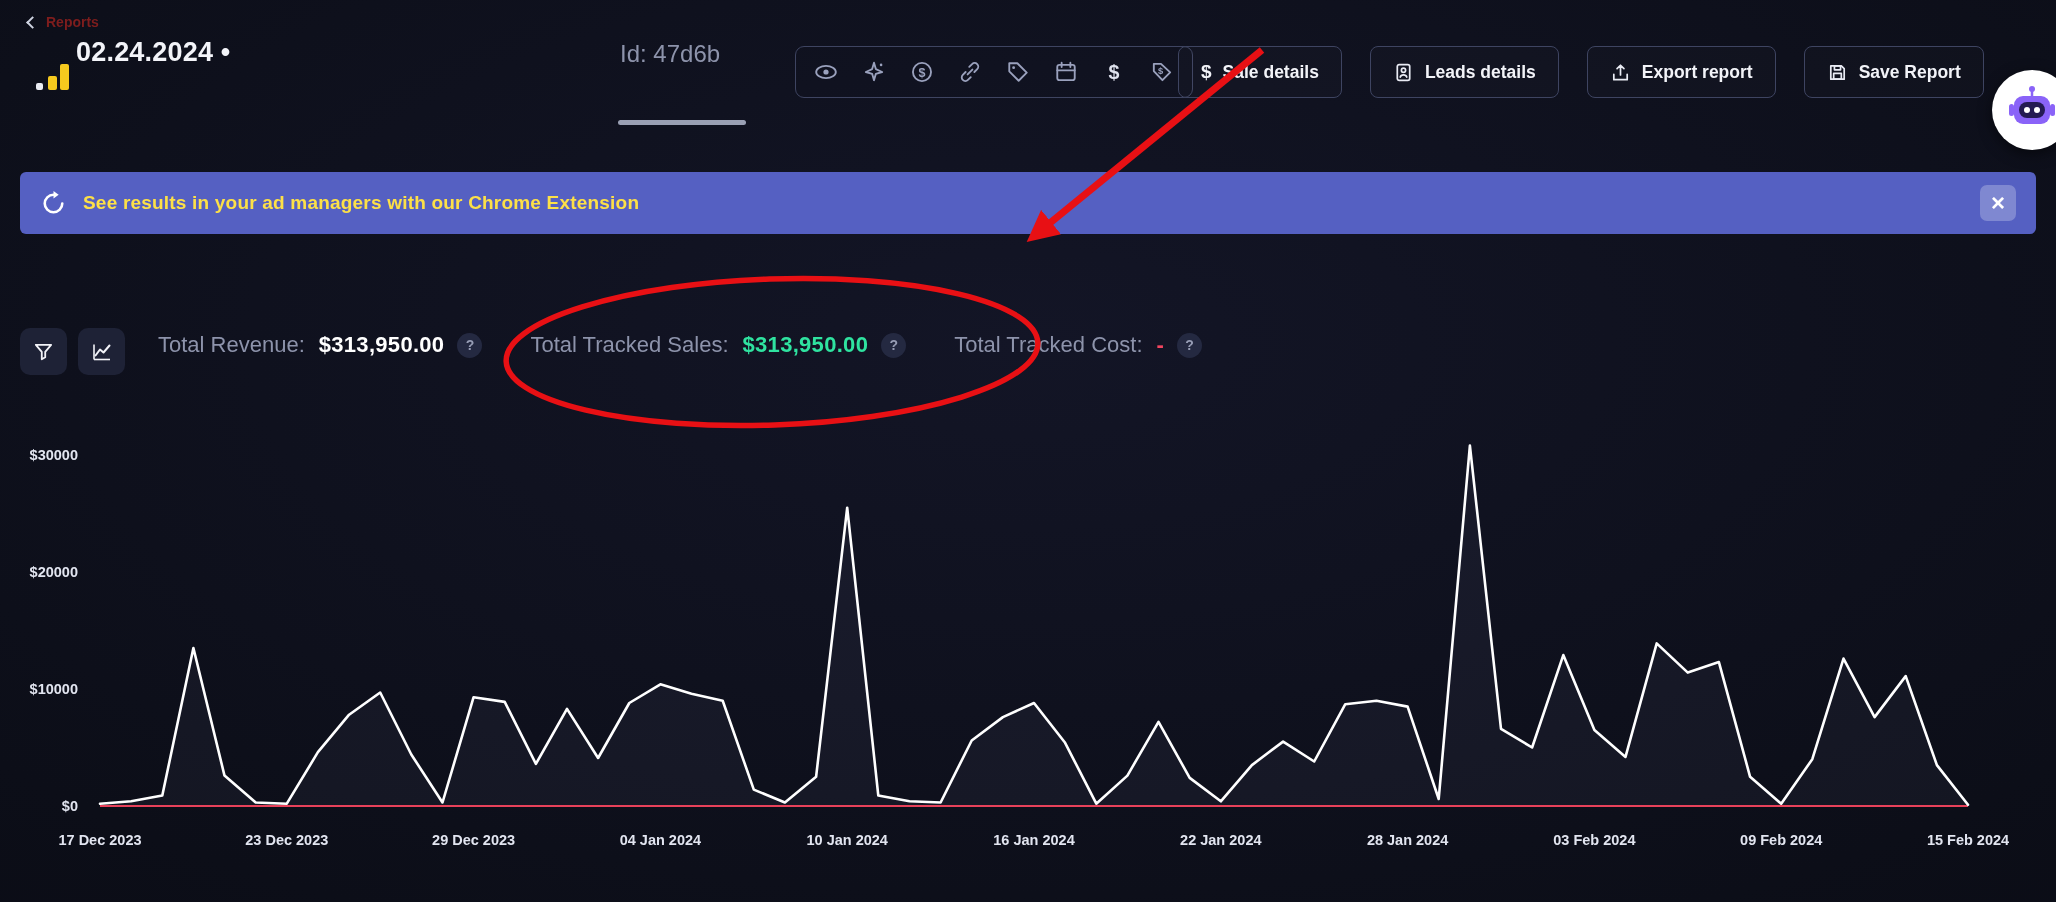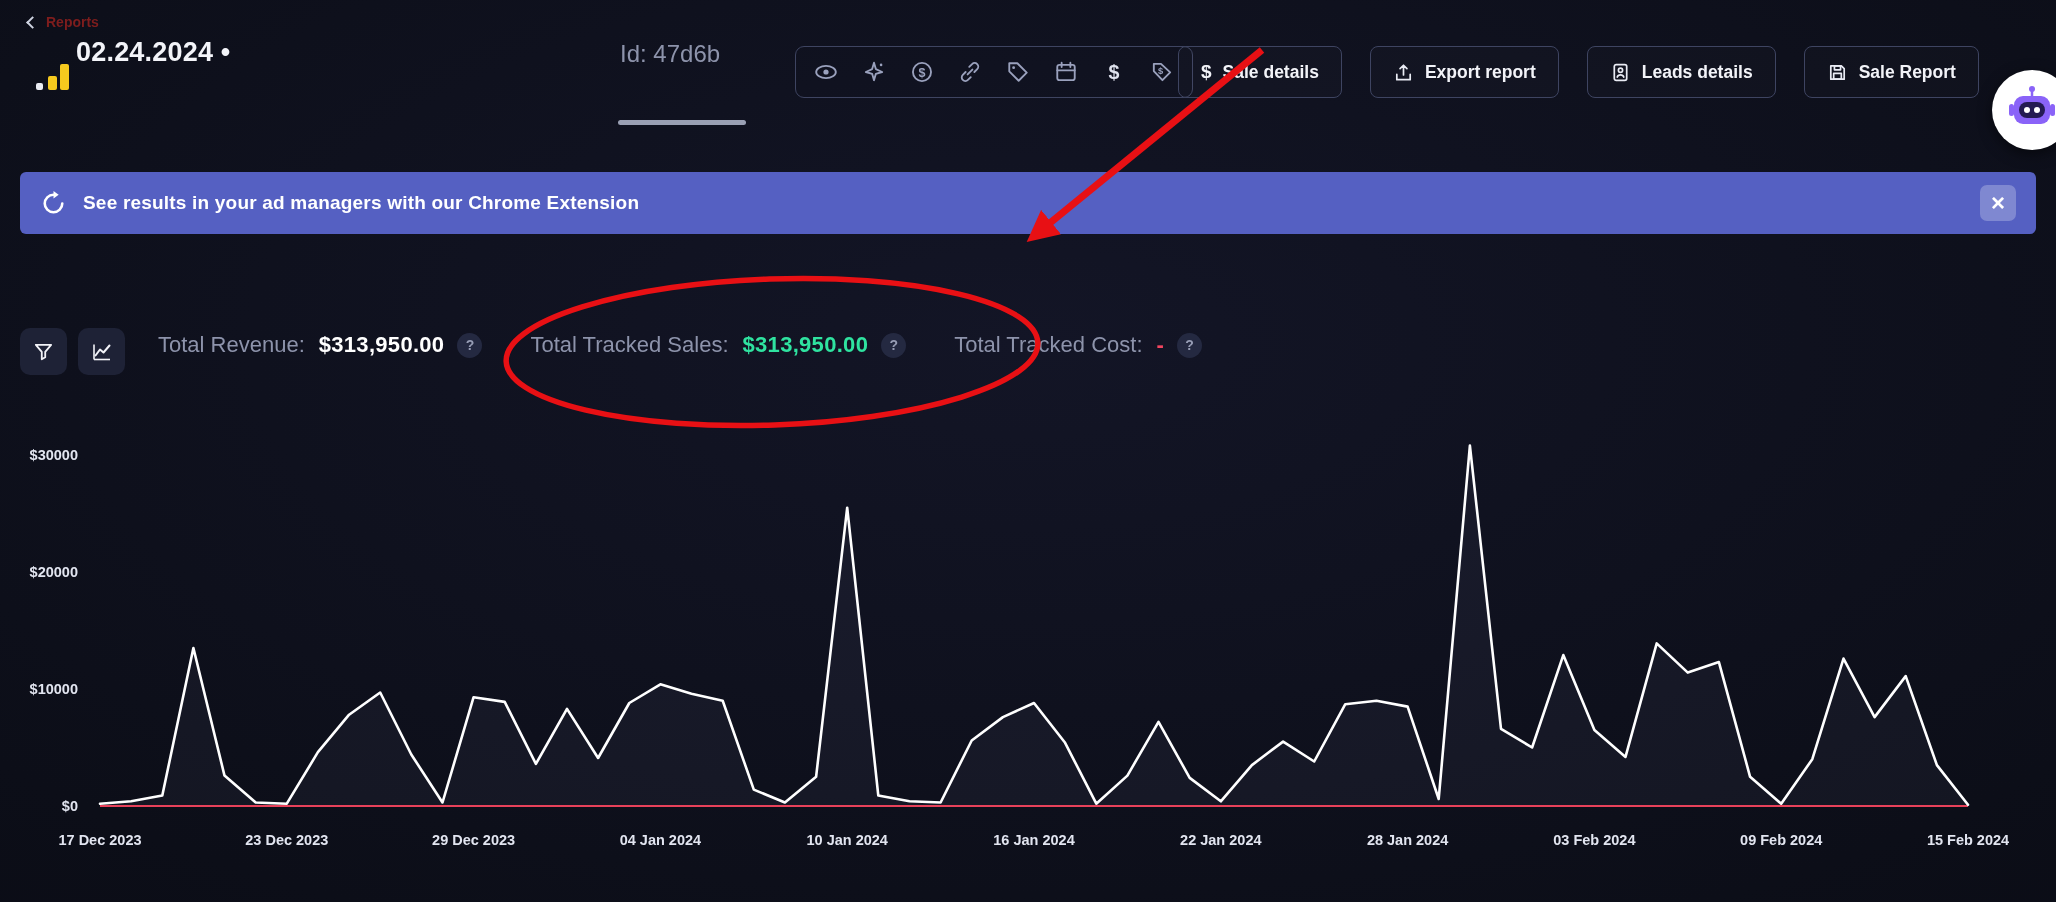--- a/index.html
+++ b/index.html
@@ -40,21 +40,21 @@
   .btn-stroke { stroke:#e9ebf4; fill:none; stroke-width:1.8; stroke-linecap:round; stroke-linejoin:round; }
   .btn .dollar { font-size:19px; font-weight:700; }
 
   
   .bot { right:-16px; top:70px; width:80px; height:80px; background:#ffffff; border-radius:50%;
     box-shadow:0 4px 14px rgba(0,0,0,.5); display:flex; align-items:center; justify-content:center; cursor:pointer; z-index:60; }
 
   
   .banner { left:20px; top:172px; width:2016px; height:62px; background:var(--banner_bg);
     border-radius:6px; display:flex; align-items:center; padding:0 20px; z-index:5; }
-  .banner-text { font-size:19px; font-weight:700; color:#ffffff; margin-left:16px; letter-spacing:.2px; }
+  .banner-text { font-size:19px; font-weight:700; color:#fde047; margin-left:16px; letter-spacing:.2px; }
   .banner-close { margin-left:auto; width:36px; height:36px; border-radius:7px; background:rgba(255,255,255,.25);
     display:flex; align-items:center; justify-content:center; font-size:24px; font-weight:700; color:#fff; cursor:pointer; }
 
   
   .mini-btn { top:328px; width:47px; height:47px; background:var(--chip_bg); border-radius:10px;
     display:flex; align-items:center; justify-content:center; cursor:pointer; }
   .stats { left:158px; top:332px; display:flex; align-items:center; gap:48px; }
   .stat { display:flex; align-items:center; }
   .stat .lbl { font-size:22px; color:var(--text_muted); margin-right:14px; }
   .stat .val { font-size:22px; font-weight:800; letter-spacing:.3px; }
@@ -143,39 +143,39 @@
     </span>
   </div>
 
   <div class="abs actions">
     <button class="btn">
       <span class="dollar">$</span>
       <span>Sale details</span>
     </button>
     <button class="btn">
       <svg width="21" height="21" viewBox="0 0 22 22">
-          <path class="btn-stroke" d="M11 13.5 V3.5 M7.4 7 L11 3.4 L14.6 7 M4 13 v5.5 h14 V13"></path>
-        </svg>
-      <span>Export report</span>
-    </button>
-    <button class="btn">
-      <svg width="21" height="21" viewBox="0 0 22 22">
           <rect class="btn-stroke" x="4.5" y="2.8" width="13" height="16.4" rx="2"></rect>
           <circle class="btn-stroke" cx="11" cy="8.6" r="2.2"></circle>
           <path class="btn-stroke" d="M7.6 15.8 a3.5 3.1 0 0 1 6.8 0"></path>
         </svg>
       <span>Leads details</span>
+    </button>
+    <button class="btn">
+      <svg width="21" height="21" viewBox="0 0 22 22">
+          <path class="btn-stroke" d="M11 13.5 V3.5 M7.4 7 L11 3.4 L14.6 7 M4 13 v5.5 h14 V13"></path>
+        </svg>
+      <span>Export report</span>
     </button>
     <button class="btn">
       <svg width="21" height="21" viewBox="0 0 22 22">
           <path class="btn-stroke" d="M4 4 h11 l3 3 v11 h-14 Z"></path>
           <rect class="btn-stroke" x="7.8" y="4" width="6.4" height="4.2"></rect>
           <rect class="btn-stroke" x="7" y="12" width="8" height="6"></rect>
         </svg>
-      <span>Sale Report</span>
+      <span>Save Report</span>
     </button>
   </div>
 
   <div class="abs bot">
     <svg width="52" height="52" viewBox="0 0 52 52">
       <line x1="26" y1="6" x2="26" y2="12" stroke="#8a63f8" stroke-width="2.5"></line>
       <circle cx="26" cy="5" r="3" fill="#8a63f8"></circle>
       <rect x="8" y="12" width="36" height="28" rx="9" fill="#8a63f8"></rect>
       <rect x="3" y="20" width="5" height="12" rx="2.5" fill="#8a63f8"></rect>
       <rect x="44" y="20" width="5" height="12" rx="2.5" fill="#8a63f8"></rect>

